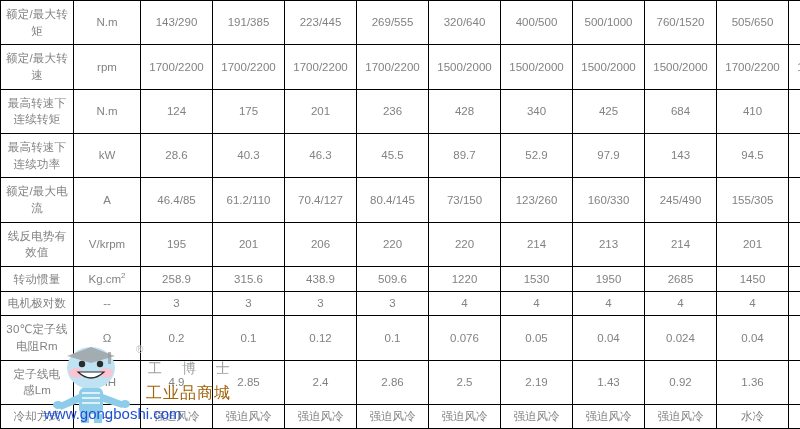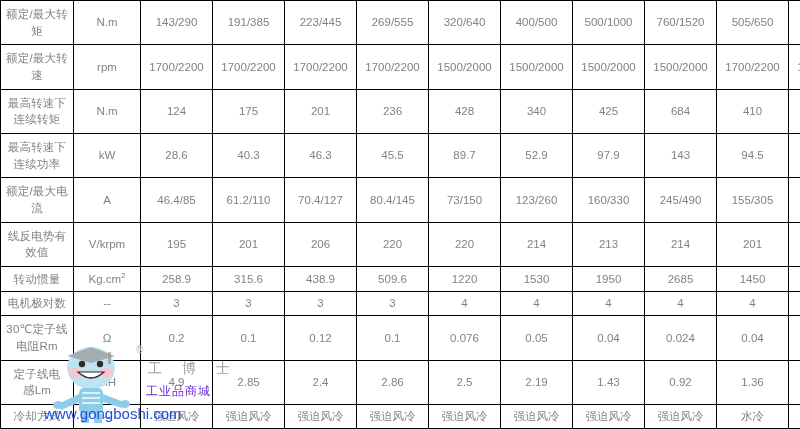--- a/index.html
+++ b/index.html
@@ -84,22 +84,22 @@
     font-size: 14px;
     color: #9aa0a4;
     letter-spacing: 8px;
     font-family: "Liberation Sans", sans-serif;
     white-space: nowrap;
   }
   #wm-sub {
     position: absolute;
     left: 138px;
     top: 45px;
-    font-size: 12px;
-    color: #6d28d9;
+    font-size: 16px;
+    color: #a16207;
     letter-spacing: 1px;
     white-space: nowrap;
   }
   #wm-url {
     position: absolute;
     left: 36px;
     top: 67px;
     font-size: 15px;
     color: #1d4ed8;
     font-family: "Liberation Sans", sans-serif;

